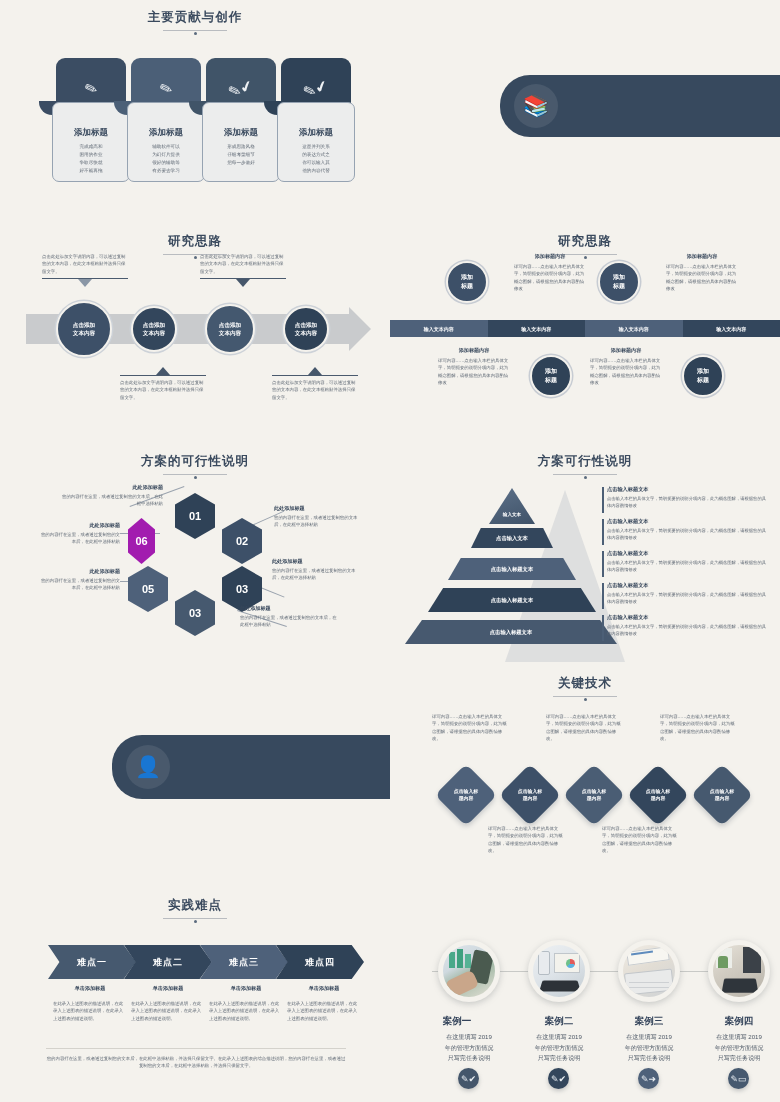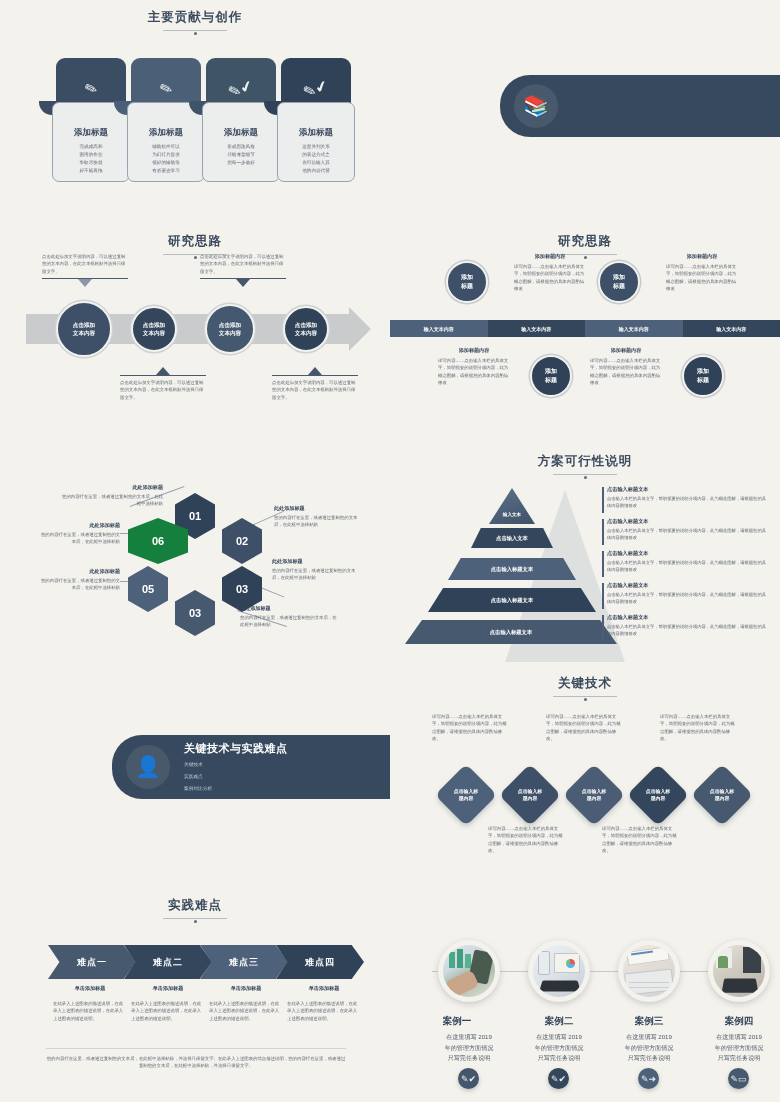--- a/index.html
+++ b/index.html
@@ -328,20 +328,24 @@
       <span style="white-space:pre-line;">添加
 标题</span>
     </div>
     <div class="ringcircle" style="left:292px;top:140px;width:42px;height:42px;background:#2f4257;">
       <span style="white-space:pre-line;">添加
 标题</span>
     </div>
   </div>
 
   <div class="slide" style="left:0;top:440px;width:390px;height:225px;">
+    <div class="sl-title" style="top:13px;">
+      <span>方案的可行性说明</span>
+      <span class="ul"></span>
+    </div>
 
     <div class="hexline" style="left:128px;top:56px;width:58px;transform:rotate(-20deg);"></div>
     <div class="hexline" style="left:240px;top:80px;width:46px;transform:rotate(-24deg);"></div>
     <div class="hexline" style="left:240px;top:148px;width:46px;transform:rotate(22deg);"></div>
     <div class="hexline" style="left:120px;top:93px;width:40px;"></div>
     <div class="hexline" style="left:120px;top:141px;width:40px;"></div>
     <div class="hexline" style="left:236px;top:178px;width:52px;transform:rotate(18deg);"></div>
 
 
     <div class="hex" style="left:175px;top:53px;width:40px;height:46px;background:#2f4257;font-size:11px;text-align:center;">
@@ -357,21 +361,21 @@
     </div>
 
     <div class="hex" style="left:175px;top:150px;width:40px;height:46px;background:#46596f;font-size:11px;">
       <span>03</span>
     </div>
 
     <div class="hex" style="left:128px;top:126px;width:40px;height:46px;background:#4e617a;font-size:11px;">
       <span>05</span>
     </div>
 
-    <div class="hex" style="left:128px;top:78px;width:60px;height:46px;background:#15803d;font-size:11px;">
+    <div class="hex" style="left:128px;top:78px;width:27px;height:46px;background:#a21caf;font-size:11px;">
       <span>06</span>
     </div>
 
     <div style="position:absolute;left:58px;top:44px;width:105px;text-align:right;">
       <div class="tiny-b">此处添加标题</div>
       <div class="tiny" style="margin-top:2px;">您的内容打在这里，或者通过复制您的文本后，在此框中选择粘贴</div>
     </div>
 
     <div style="position:absolute;left:274px;top:65px;width:90px;">
       <div class="tiny-b">此处添加标题</div>
@@ -455,26 +459,20 @@
     <div class="pbullet" style="left:212px;top:174px;width:168px;">
       <div class="bl"></div>
       <div class="bh">点击输入标题文本</div>
       <div class="bd">点击输入本栏的具体文字，简明扼要的说明分项内容，此为概念图解，请根据您的具体内容酌情修改</div>
     </div>
   </div>
 
   <div class="slide" style="left:0;top:665px;width:390px;height:220px;">
     <div class="banner" style="left:112px;top:70px;width:290px;height:64px;">
       <div class="circ">👤</div>
-      <div class="txt">
-        <div class="bt">关键技术与实践难点</div>
-        <div class="bs">关键技术</div>
-        <div class="bs">实践难点</div>
-        <div class="bs">案例对比分析</div>
-      </div>
     </div>
   </div>
 
   <div class="slide" style="left:390px;top:665px;width:390px;height:220px;">
     <div class="sl-title" style="top:10px;">
       <span>关键技术</span>
       <span class="ul"></span>
     </div>
 
     <div class="dia" style="left:54px;top:108px;width:44px;height:44px;background:#4e617a;">

